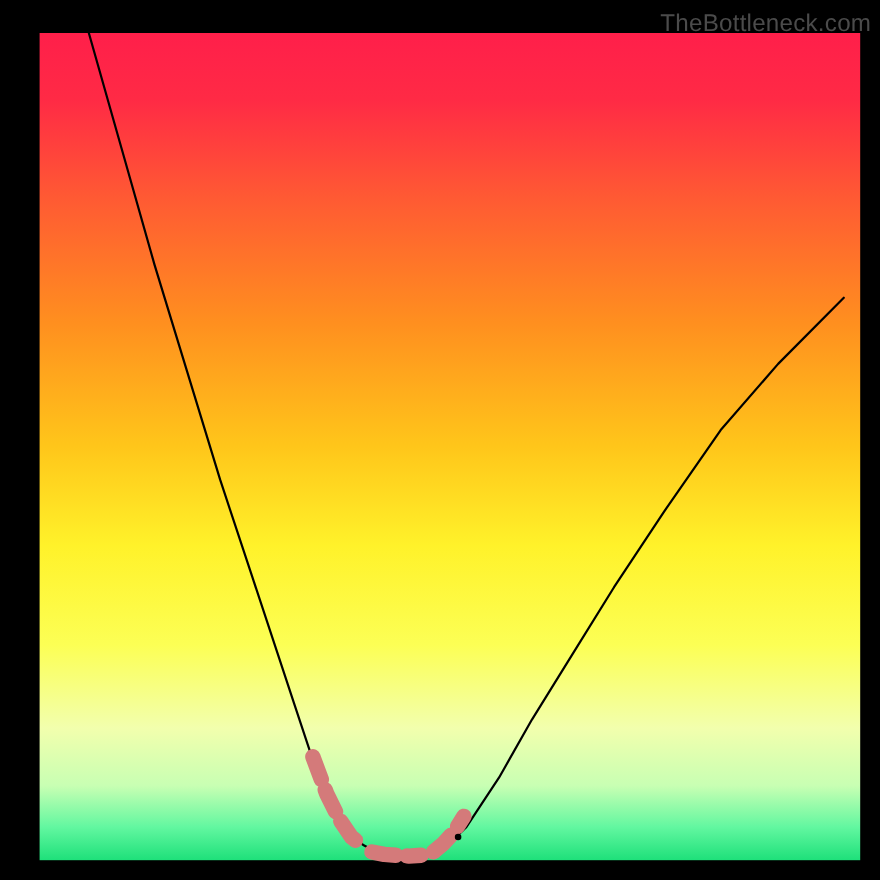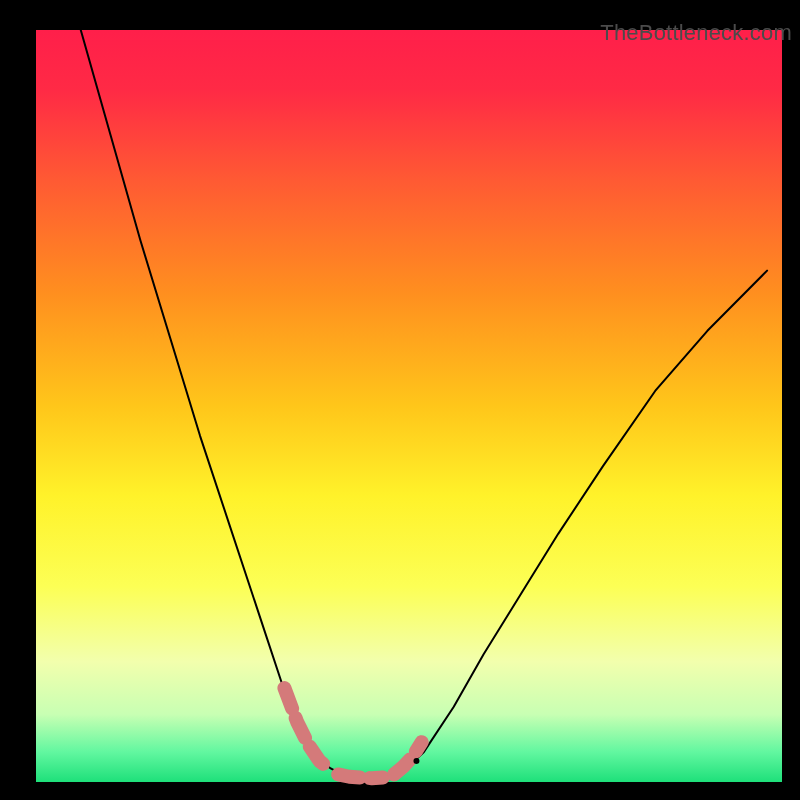--- a/index.html
+++ b/index.html
@@ -12,21 +12,21 @@
     font-family: Arial, Helvetica, sans-serif;
   }
   .frame {
     position: relative;
     width: 800px;
     height: 800px;
     background: #000;
   }
   .watermark {
     position: absolute;
-    top: 20px;
+    top: 8px;
     right: 8px;
     color: #4b4b4b;
     font-size: 22px;
     font-weight: 500;
     letter-spacing: 0.2px;
     z-index: 10;
   }
   svg {
     position: absolute;
     top: 0;

